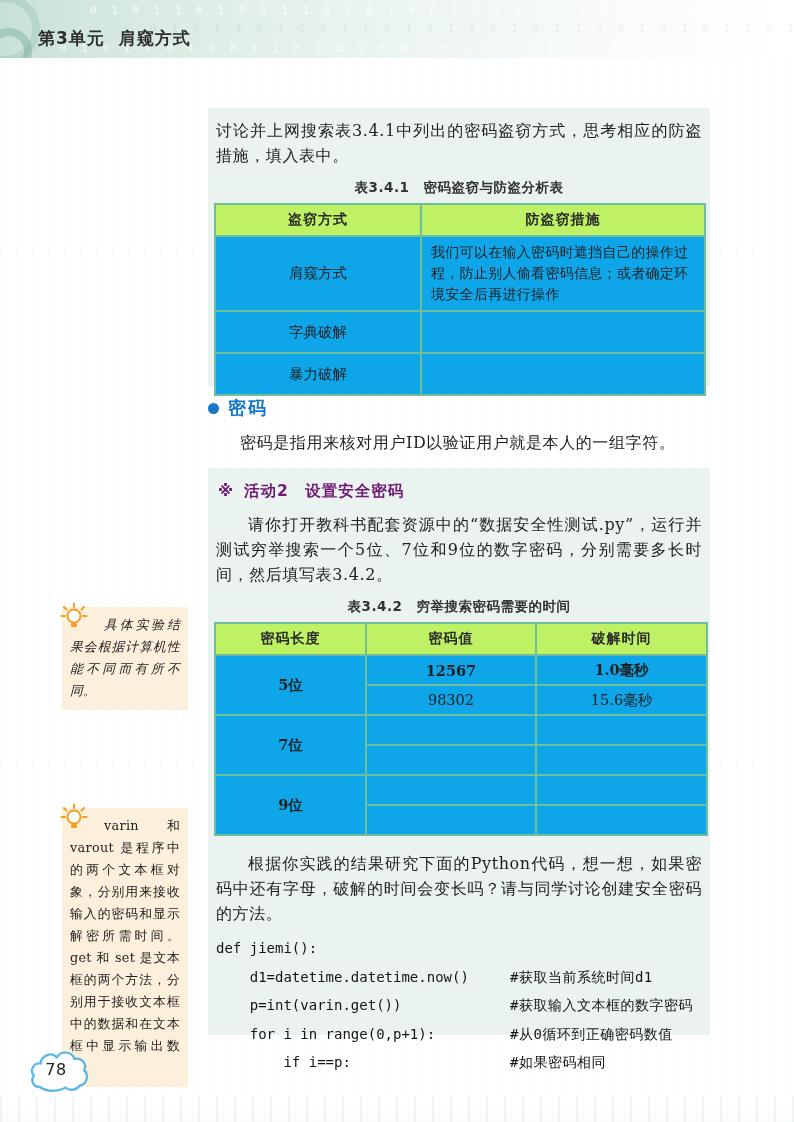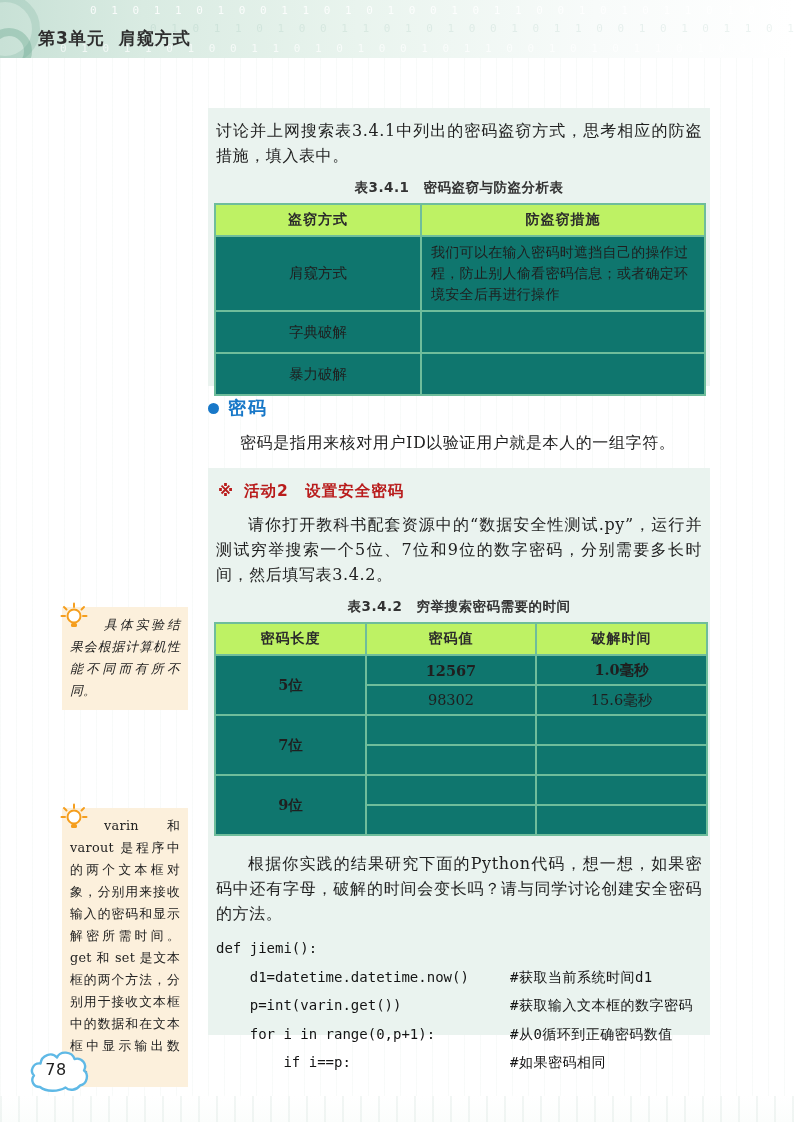--- a/index.html
+++ b/index.html
@@ -61,21 +61,21 @@
   }
 
   table{ border-collapse:collapse; width:492px; margin:6px 4px 0 6px; table-layout:fixed; }
   table, th, td{ border:2px solid #6fbd9b; }
   th{
     background:#bef264; font-weight:bold; font-size:14px; color:#2b2b2b;
     height:32px; letter-spacing:1px; font-family:"DejaVu Serif", serif;
   }
   td{
     font-family:"DejaVu Serif", serif; font-size:14.5px; color:#1f1f1f;
-    text-align:center; vertical-align:middle; background:#0f766e;margin-left:40px;
+    text-align:center; vertical-align:middle; background:#0ea5e9;margin-left:40px;
   }
   .t1-c1{ width:206px; }
   .t1 td.measure{
     text-align:left; line-height:21px; padding:5px 9px; font-size:14px; letter-spacing:0.3px;
   }
   .t1 tr.r1 td{ height:64px; }
   .t1 tr.r2 td, .t1 tr.r3 td{ height:42px; }
 
   .t2 td{ height:30px; }
   .t2 .c1{ width:151px; }
@@ -91,21 +91,21 @@
   }
   .bullet-dot{
     display:inline-block; width:11px; height:11px; border-radius:50%;
     background:#1878c8; margin-right:9px;
   }
   .password-def{
     position:absolute; left:208px; top:430px; width:502px;
   }
 
   .activity-title{
-    font-size:15.5px; font-weight:bold; color:#b91c1c; letter-spacing:1px;
+    font-size:15.5px; font-weight:bold; color:#701a75; letter-spacing:1px;
     padding:13px 0 0 10px;
   }
   .activity-title .marker{ margin-right:10px; }
 
   
   .code-block{
     margin:8px 0 0 8px; font-family:"DejaVu Sans Mono", monospace;
     font-size:14px; color:#141414; line-height:28.5px;
   }
   .code-line .code-text{

